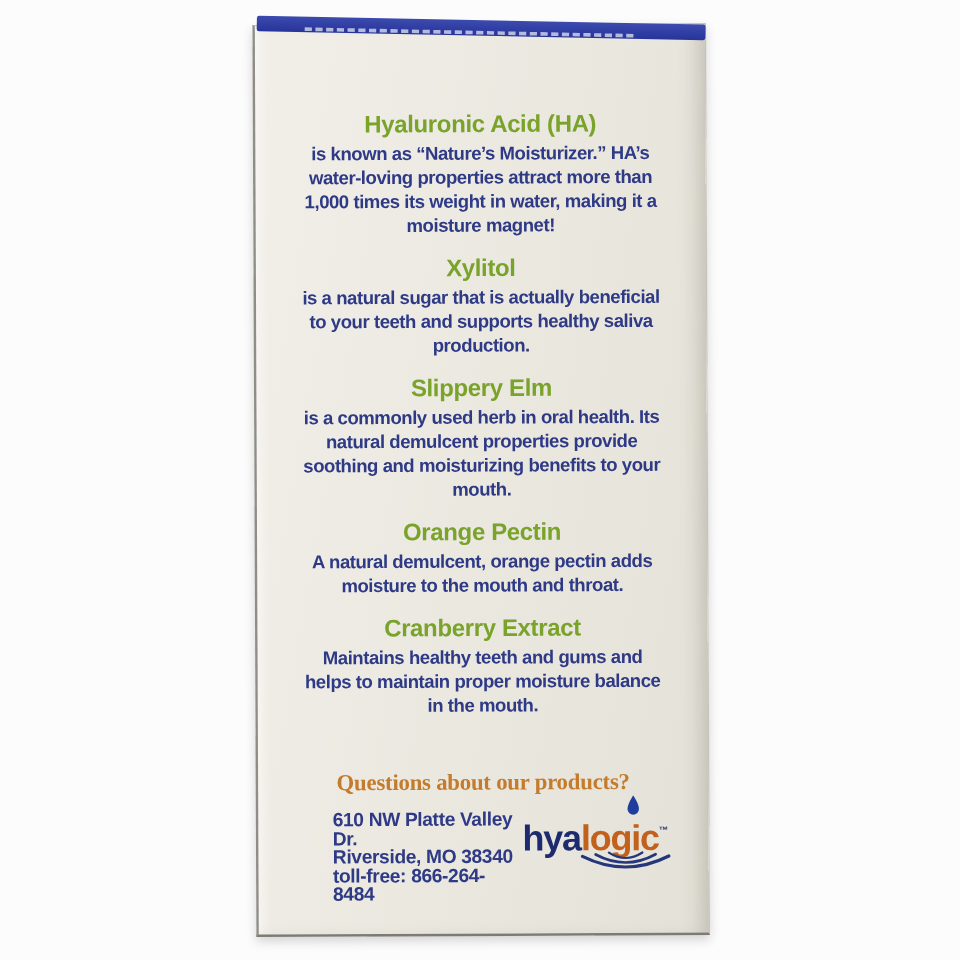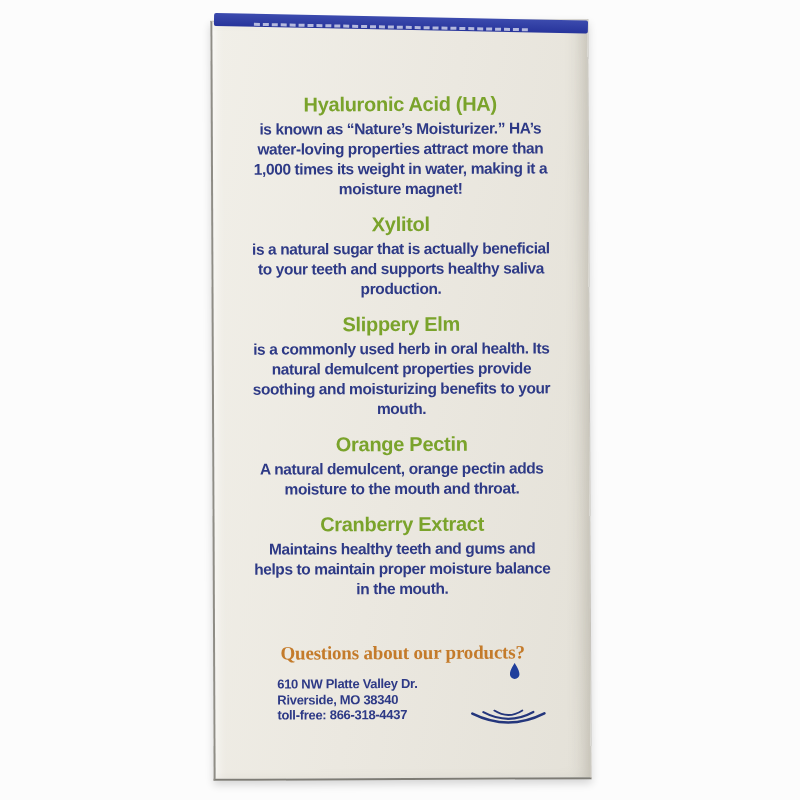--- a/index.html
+++ b/index.html
@@ -76,21 +76,21 @@
   }
   .footer-row {
     display: flex;
     justify-content: space-between;
     align-items: flex-start;
     margin-top: 12px;
     padding: 0 14px 0 48px;
     text-align: left;
   }
   .address-line {
-    font-size: 13px;
+    font-size: 16px;
     line-height: 15.5px;
     font-weight: bold;
     letter-spacing: -0.3px;
     color: #2e3a86;
   }
   .logo {
     position: relative;
     margin-top: 2px;
     width: 140px;
     height: 62px;
@@ -166,24 +166,25 @@
       <div class="body-line">helps to maintain proper moisture balance</div>
       <div class="body-line">in the mouth.</div>
     </div>
 
     <div class="questions">Questions about our products?</div>
 
     <div class="footer-row">
       <div class="address">
         <div class="address-line">610 NW Platte Valley Dr.</div>
         <div class="address-line">Riverside, MO 38340</div>
-        <div class="address-line">toll-free: 866-318-4437</div>
+        <div class="address-line">toll-free: 866-264-8484</div>
       </div>
 
       <div class="logo">
+        <div class="logo-text"><span class="logo-hya">hya</span><span class="logo-logic">logic</span><span class="logo-tm">™</span></div>
         <svg class="drop-icon" viewBox="0 0 24 34" xmlns="http://www.w3.org/2000/svg">
           <path d="M12,1 C12,1 3,14 3,22 a9,9 0 0 0 18,0 C21,14 12,1 12,1 Z" fill="#1f3e9c"></path>
         </svg>
         <svg class="ripples-icon" viewBox="0 0 76 19" xmlns="http://www.w3.org/2000/svg">
           <path d="M2,5 Q38,23 74,5" fill="none" stroke="#24367c" stroke-width="2.6" stroke-linecap="round"></path>
           <path d="M13,3.5 Q38,17 63,3.5" fill="none" stroke="#24367c" stroke-width="2.2" stroke-linecap="round"></path>
           <path d="M24,2 Q38,11 52,2" fill="none" stroke="#24367c" stroke-width="1.8" stroke-linecap="round"></path>
         </svg>
       </div>
     </div>

